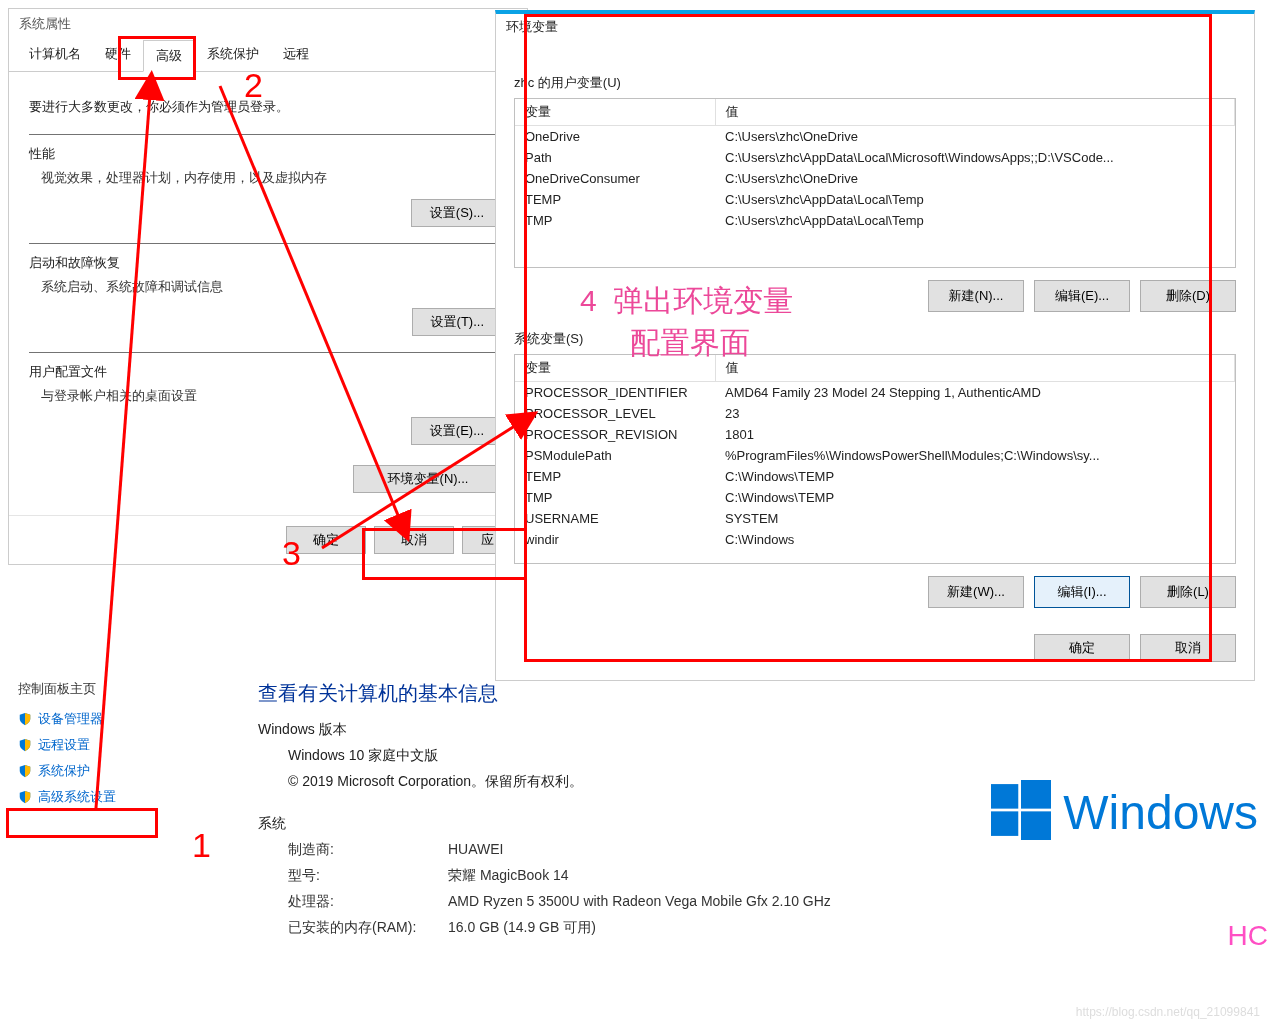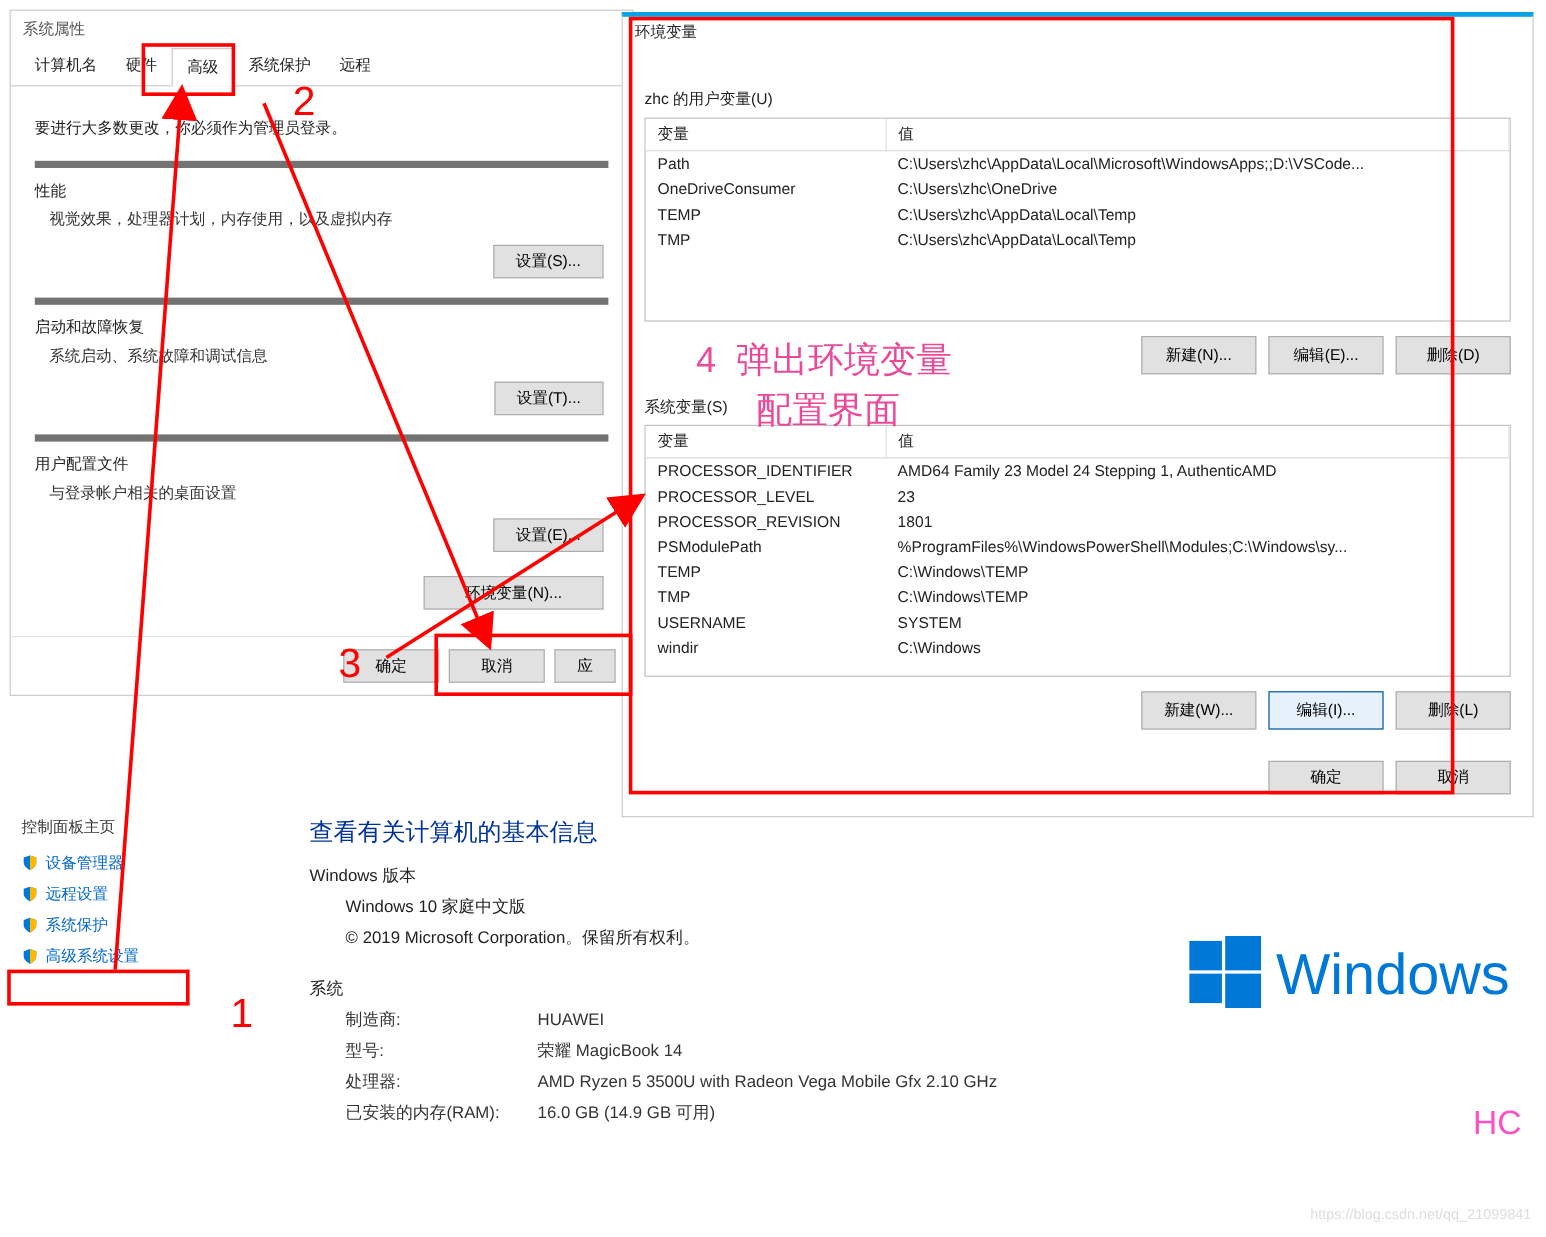--- a/index.html
+++ b/index.html
@@ -6,31 +6,31 @@
   body { font-family: "Microsoft YaHei", "Segoe UI", sans-serif; font-size: 13px; color: #222; background: #fff; width: 1288px; height: 1031px; position: relative; overflow: hidden; }
 
   
   .sysprops { position: absolute; left: 8px; top: 8px; width: 520px; background: #fff; border: 1px solid #ccc; }
   .sysprops-title { padding: 6px 10px; font-size: 13px; color: #555; }
   .tabs { display: flex; border-bottom: 1px solid #ccc; padding: 0 8px; }
   .tab { padding: 6px 12px; cursor: pointer; }
   .tab.active { border: 1px solid #ccc; border-bottom: 1px solid #fff; position: relative; top: 1px; background: #fff; }
   .sp-body { padding: 16px 20px 12px 20px; }
   .sp-note { margin: 10px 0 18px 0; }
-  .sp-group { margin-bottom: 16px; border-top: 6px solid #737373; padding-top: 10px; }
+  .sp-group { margin-bottom: 16px; border-top: 1px solid #737373; padding-top: 10px; }
   .sp-group:first-of-type { border-top: none; padding-top: 0; }
   .sp-group-title { font-size: 13px; margin-bottom: 6px; }
   .sp-group-desc { font-size: 13px; color: #333; margin: 4px 0 12px 12px; }
   .btn { background: #e1e1e1; border: 1px solid #adadad; padding: 4px 18px; font-size: 13px; cursor: pointer; min-width: 80px; }
   .btn-row-right { text-align: right; margin-top: 4px; padding-right: 4px; }
   .envvar-btn-wrap { text-align: right; margin: 20px 4px 10px 0; }
   .sp-footer { display: flex; justify-content: flex-end; gap: 8px; padding: 10px 14px; border-top: 1px solid #e5e5e5; }
 
   
-  .envdlg { position: absolute; left: 518px; top: 10px; width: 760px; background: #fff; border: 1px solid #ccc; border-top: 4px solid #0aa2e5; }
+  .envdlg { position: absolute; left: 495px; top: 10px; width: 760px; background: #fff; border: 1px solid #ccc; border-top: 4px solid #0aa2e5; }
   .envdlg-title { padding: 4px 10px 8px 10px; font-size: 13px; }
   .env-body { padding: 12px 18px 8px 18px; }
   .env-section-label { font-size: 13px; margin: 18px 0 6px 0; }
   .env-table-wrap { border: 1px solid #c0c0c0; height: 170px; overflow: hidden; }
   .env-table { width: 100%; border-collapse: collapse; font-size: 13px; }
   .env-table th { text-align: left; font-weight: normal; padding: 4px 10px; border-bottom: 1px solid #e0e0e0; border-right: 1px solid #e0e0e0; background: #fff; }
   .env-table td { padding: 3px 10px; white-space: nowrap; overflow: hidden; text-overflow: ellipsis; max-width: 240px; }
   .env-btn-row { display: flex; justify-content: flex-end; gap: 10px; margin: 12px 0 0 0; }
   .env-btn-row .btn { min-width: 96px; padding: 6px 12px; }
   .btn.focus { border: 1px solid #005499; background: #e5f1fb; }
@@ -47,21 +47,21 @@
   .cp-main { position: absolute; left: 250px; top: 0; }
   .cp-heading { color: #003399; font-size: 20px; margin-bottom: 0; }
   .cp-sub { font-size: 14px; margin: 14px 0 8px 0; }
   .cp-row { display: flex; font-size: 14px; margin: 8px 0 8px 30px; }
   .cp-row .k { width: 160px; color: #333; }
   .cp-row .v { color: #333; }
   .cp-copy { margin-left: 30px; font-size: 14px; }
   .winlogo { position: absolute; right: 20px; top: 100px; color: #0078d7; font-size: 48px; font-family: "Segoe UI", sans-serif; display: flex; align-items: flex-end; gap: 12px; }
   .winlogo svg { width: 60px; height: 60px; }
   .hc { position: absolute; right: 10px; top: 240px; color: #ff4fc4; font-size: 28px; font-weight: 500; }
-  .watermark { position: absolute; right: 12px; bottom: 12px; color: #ddd; font-size: 12px; }
+  .watermark { position: absolute; right: 28px; bottom: 12px; color: #ddd; font-size: 12px; }
 
   
   .anno { position: absolute; pointer-events: none; }
   .anno-box { border: 3px solid #ff0000; }
   .anno-text { color: #ec4899; font-size: 30px; font-weight: 400; line-height: 1.4; }
   .anno-num  { color: #ff0000; font-size: 34px; }
   .arrow-svg { position: absolute; left: 0; top: 0; pointer-events: none; }
 </style>
 </head>
 <body>
@@ -113,20 +113,24 @@
     <div class="env-section-label">zhc 的用户变量(U)</div>
     <div class="env-table-wrap">
       <table class="env-table">
         <thead>
             <tr>
           <th style="width:200px;">变量</th>
           <th>值</th>
         </tr>
           </thead>
         <tbody id="user-vars-body">
+            <tr>
+              <td>OneDrive</td>
+              <td>C:\Users\zhc\OneDrive</td>
+            </tr>
             <tr>
               <td>Path</td>
               <td>C:\Users\zhc\AppData\Local\Microsoft\WindowsApps;;D:\VSCode...</td>
             </tr>
             <tr>
               <td>OneDriveConsumer</td>
               <td>C:\Users\zhc\OneDrive</td>
             </tr>
             <tr>
               <td>TEMP</td>

